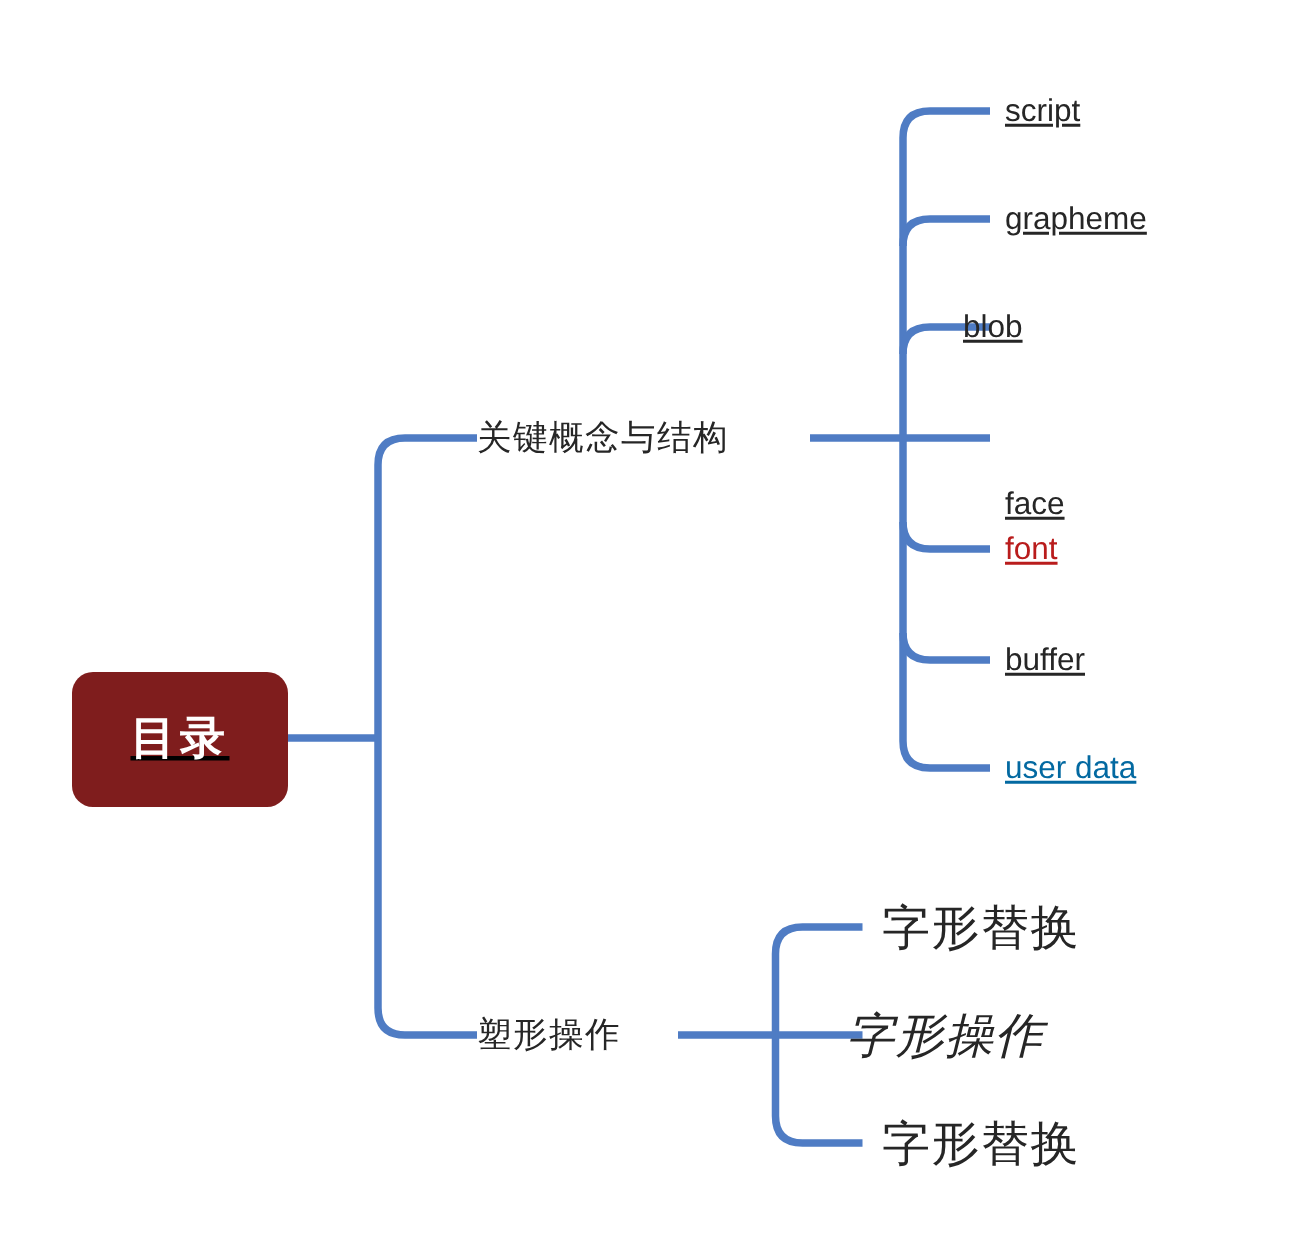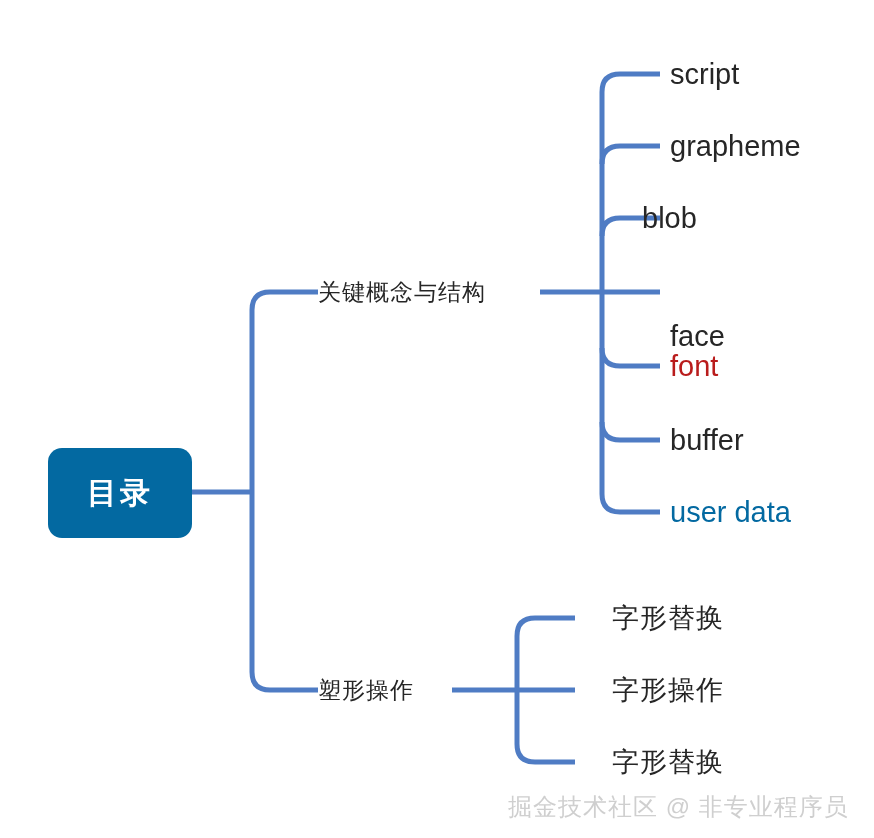--- a/index.html
+++ b/index.html
@@ -57,26 +57,26 @@
     white-space: nowrap;
     color: #262626;
     line-height: 1;
     transform: translateY(-50%);
   }
   .branch-label {
     font-size: 23px;
     letter-spacing: 1px;
   }
   .leaf-label {
-    font-size: 29px;
+    font-size: 21px;
+    text-decoration: underline;
   }
   .leaf-label-cjk {
-    font-size: 27px;
+    font-size: 32px;
     letter-spacing: 1px;
-    margin-left: 24px;
   }
 
   
   .watermark {
     position: absolute;
     left: 508px;
     top: 795px;
     font-size: 24px;
     color: #cfcfcf;
     white-space: nowrap;
@@ -110,21 +110,21 @@
 
     <path d="M 452 690 L 517 690"></path>
 
     <path d="M 517 636 L 517 744"></path>
 
     <path d="M 517 636 Q 517 618 535 618 L 575 618"></path>
     <path d="M 517 690 L 575 690"></path>
     <path d="M 517 744 Q 517 762 535 762 L 575 762"></path>
   </svg>
 
-  <div class="root-node" style="background:#0369a1;">
+  <div class="root-node" style="background:#7f1d1d;text-decoration:underline;">
     <span class="root-node-label" style="color: rgb(255, 255, 255);">目录</span>
   </div>
 
   <div class="node-label branch-label" style="left: 318px; top: 292px; color: rgb(38, 38, 38);">关键概念与结构</div>
 
   <div class="node-label branch-label" style="left: 318px; top: 690px; color: rgb(38, 38, 38);">塑形操作</div>
 
   <div class="node-label leaf-label" style="left: 670px; top: 74px; color: rgb(38, 38, 38);">script</div>
 
   <div class="node-label leaf-label" style="left: 670px; top: 146px; color: rgb(38, 38, 38);">grapheme</div>
@@ -134,19 +134,18 @@
   <div class="node-label leaf-label" style="left: 670px; top: 292px; color: rgb(38, 38, 38); margin-top: 44px;">face</div>
 
   <div class="node-label leaf-label" style="left: 670px; top: 366px; color: #b91c1c;">font</div>
 
   <div class="node-label leaf-label" style="left: 670px; top: 440px; color: rgb(38, 38, 38);">buffer</div>
 
   <div class="node-label leaf-label" style="left: 670px; top: 512px; color: #0369a1;">user data</div>
 
   <div class="node-label leaf-label-cjk" style="left: 588px; top: 618px; color: rgb(38, 38, 38);">字形替换</div>
 
-  <div class="node-label leaf-label-cjk" style="left: 588px; top: 690px; color: rgb(38, 38, 38);">字形操作</div>
+  <div class="node-label leaf-label-cjk" style="left: 564px; top: 690px; color: rgb(38, 38, 38); font-style: italic;">字形操作</div>
 
   <div class="node-label leaf-label-cjk" style="left: 588px; top: 762px; color: rgb(38, 38, 38);">字形替换</div>
 
-  <div class="watermark" style="color: rgb(207, 207, 207);">掘金技术社区 @ 非专业程序员</div>
 
 </div>
 
 </body></html>

